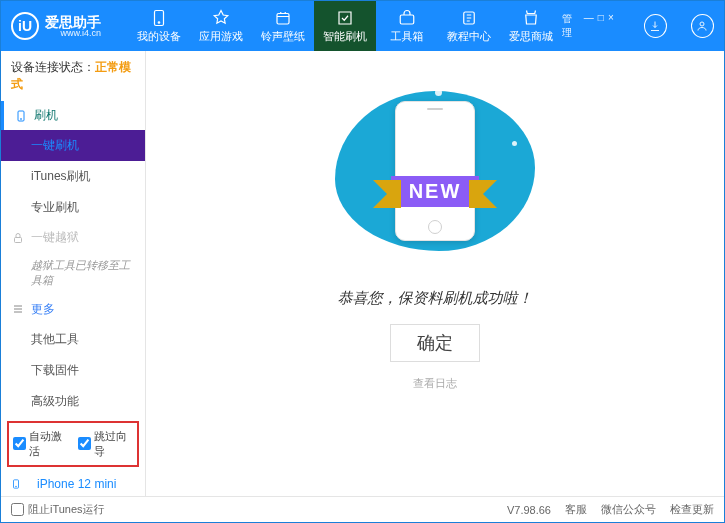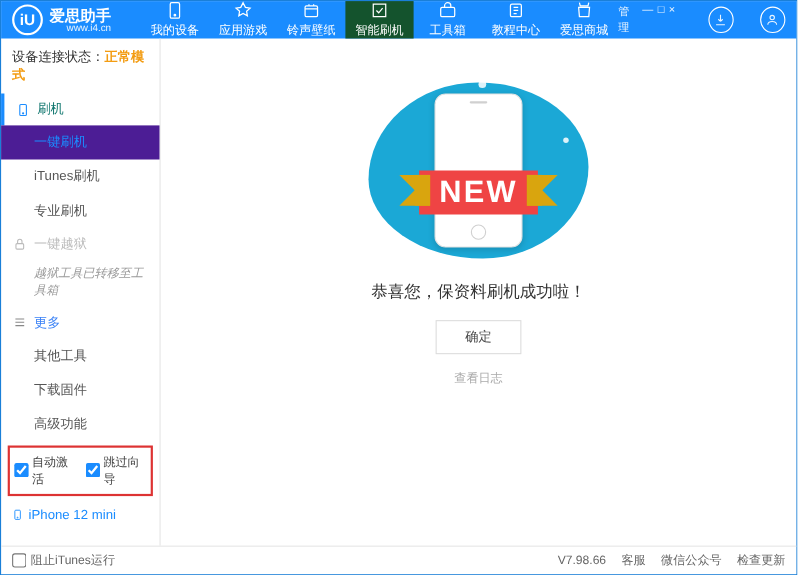--- a/index.html
+++ b/index.html
@@ -1,18 +1,18 @@
 <!DOCTYPE html>
 <html><head>
 <meta charset="utf-8">
 <style>
 * { margin: 0; padding: 0; box-sizing: border-box; font-family: "Microsoft YaHei", Arial, sans-serif; }
 body { background: #fff; }
 .window { width: 725px; height: 523px; border: 1px solid #1a7fd8; display: flex; flex-direction: column; }
-.titlebar { height: 34px; background: #1a8cff; display: flex; align-items: center; color: #fff; padding: 0 10px; }
+.titlebar { height: 50px; background: #1a8cff; display: flex; align-items: center; color: #fff; padding: 0 10px; }
 .logo-wrap { display: flex; align-items: center; gap: 6px; width: 120px; }
 .logo-circle { width: 28px; height: 28px; border: 2px solid #fff; border-radius: 50%; display: flex; align-items: center; justify-content: center; font-weight: bold; font-size: 14px; }
 .logo-text { display: flex; flex-direction: column; line-height: 1; text-align: right; }
 .logo-text .name { font-size: 14px; font-weight: bold; }
 .logo-text .url { font-size: 9px; opacity: .9; }
 .nav { display: flex; flex: 1; height: 100%; }
 .nav-item { width: 62px; display: flex; flex-direction: column; align-items: center; justify-content: center; font-size: 11px; cursor: pointer; gap: 2px; }
 .nav-item.active { background: #14532d; }
 .nav-icon { width: 18px; height: 18px; }
 .tb-right { display: flex; align-items: center; gap: 24px; }
@@ -27,34 +27,34 @@
 .section-head.blue { border-left: 3px solid #1a8cff; color: #0f766e; }
 .section-head .sicon { width: 14px; height: 14px; display: inline-flex; align-items: center; justify-content: center; }
 .sub-list { }
 .sub-item { padding: 7px 10px 7px 30px; cursor: pointer; color: #555; }
 .sub-item.active { background: #4c1d95; color: #1a8cff; }
 .sub-note { padding: 6px 10px 6px 30px; color: #999; font-size: 11px; line-height: 1.4; font-style: italic; }
 .checks { border: 2px solid #d33; margin: 4px 6px; padding: 6px 4px; display: flex; gap: 10px; }
 .chk { display: flex; align-items: center; gap: 3px; font-size: 11px; color: #444; }
 .chk input { accent-color: #1a8cff; }
 .device { padding: 6px 10px; }
-.device-name { color: #1a8cff; font-size: 12px; display: flex; align-items: center; gap: 5px; }
+.device-name { color: #1a8cff; font-size: 12px; display: flex; align-items: center; gap: 16px; }
 .main { flex: 1; display: flex; flex-direction: column; align-items: center; justify-content: flex-start; padding-top: 30px; }
 .illus { width: 220px; height: 180px; position: relative; display: flex; align-items: center; justify-content: center; }
 .blob { position: absolute; width: 200px; height: 160px; background: #1ba8d6; border-radius: 50% 50% 48% 52% / 55% 48% 52% 45%; }
 .phone { position: absolute; width: 80px; height: 140px; background: #fff; border-radius: 10px; border: 1px solid #e3e3e3; box-shadow: 0 2px 6px rgba(0,0,0,.15); z-index: 2; }
 .phone::before { content: ""; position: absolute; bottom: 6px; left: 50%; transform: translateX(-50%); width: 12px; height: 12px; border: 1px solid #d0d0d0; border-radius: 50%; }
 .phone::after { content: ""; position: absolute; top: 6px; left: 50%; transform: translateX(-50%); width: 16px; height: 2px; background: #d0d0d0; border-radius: 2px; }
-.ribbon { position: absolute; z-index: 3; background: #ef4444; color: #fff; font-weight: 900; font-size: 28px; padding: 4px 18px; transform: translateY(20px); letter-spacing: 2px; }
+.ribbon { position: absolute; z-index: 3; background: #8b5cf6; color: #fff; font-weight: 900; font-size: 20px; padding: 4px 18px; transform: translateY(20px); letter-spacing: 2px; }
 .ribbon::before, .ribbon::after { content: ""; position: absolute; top: 4px; width: 0; height: 0; border: 14px solid #d9a50e; }
 .ribbon::before { left: -18px; border-left-color: transparent; }
 .ribbon::after { right: -18px; border-right-color: transparent; }
 .dots span { position: absolute; width: 5px; height: 5px; background: #fff; border-radius: 50%; opacity: .85; }
-.success-text { margin-top: 11px; font-size: 15px; color: #333; }
-.ok-btn { margin-top: 16px; border: 1px solid #ddd; background: #fff; padding: 6px 26px; font-size: 12px; color: #444; cursor: pointer; }
+.success-text { margin-top: 28px; font-size: 15px; color: #333; font-style: italic; }
+.ok-btn { margin-top: 16px; border: 1px solid #ddd; background: #fff; padding: 6px 26px; font-size: 18px; color: #444; cursor: pointer; }
 .log-link { margin-top: 14px; font-size: 11px; color: #aaa; cursor: pointer; }
 .footer { height: 26px; border-top: 1px solid #e5e5e5; display: flex; align-items: center; font-size: 11px; color: #666; padding: 0 10px; }
 .footer .left { display: flex; align-items: center; gap: 4px; flex: 1; }
 .footer .right { display: flex; align-items: center; gap: 14px; }
 </style>
 </head>
 <body>
 
 <div class="window">
 

